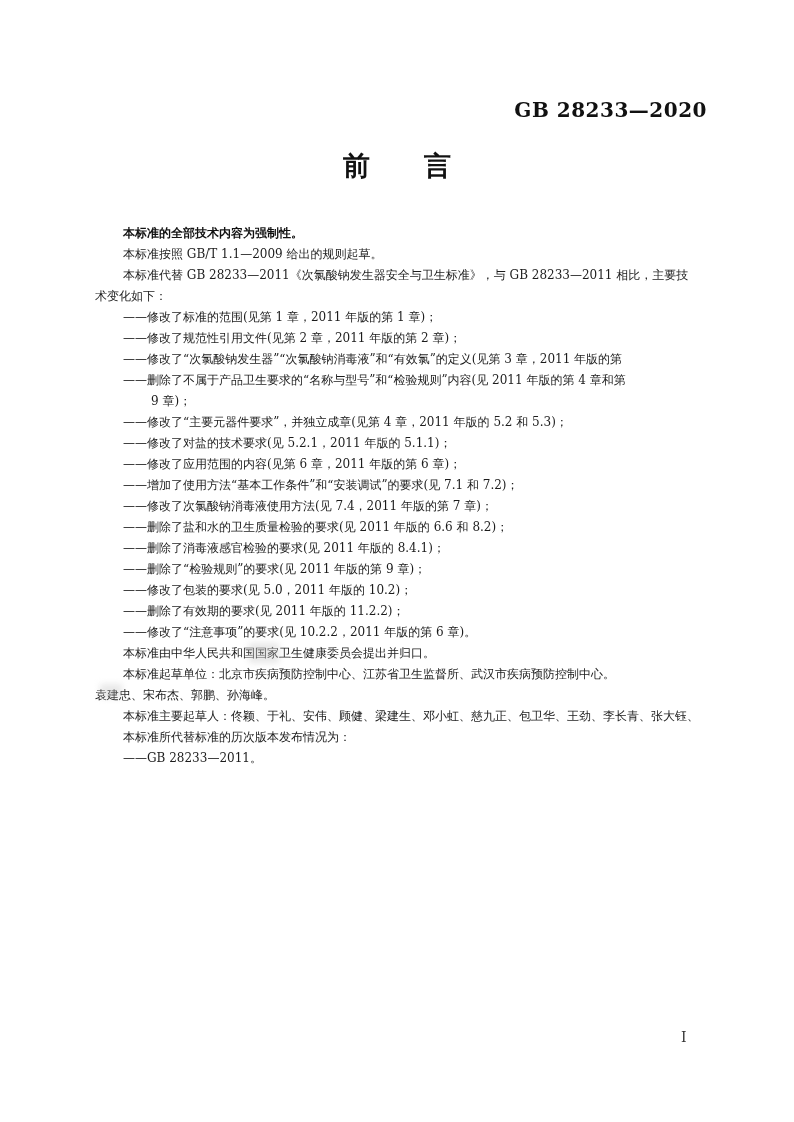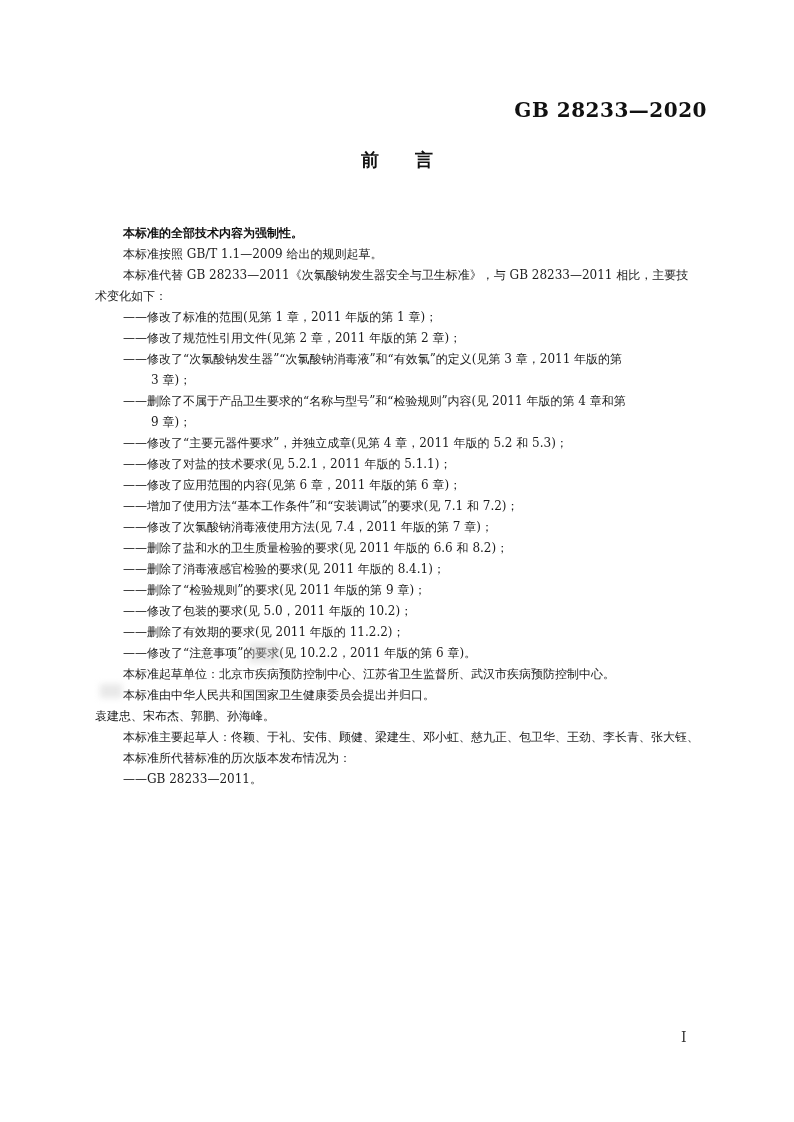--- a/index.html
+++ b/index.html
@@ -22,21 +22,21 @@
     letter-spacing: 0.5px;
     color: #111;
     font-family: "DejaVu Serif", "Liberation Serif", serif;
   }
   .doc-title {
     position: absolute;
     top: 148px;
     left: 0;
     width: 100%;
     text-align: center;
-    font-size: 18px;
+    font-size: 27px;
     font-weight: 700;
     color: #111;
     font-family: "DejaVu Sans", "Liberation Sans", sans-serif;
   }
   .doc-body {
     position: absolute;
     top: 223px;
     left: 95px;
     width: 625px;
   }
@@ -83,36 +83,35 @@
   <h1 class="doc-title">前　　言</h1>
 
   <div class="doc-body" id="doc-body">
       <div class="line k-lead-bold">本标准的全部技术内容为强制性。</div>
       <div class="line k-para">本标准按照 GB/T 1.1—2009 给出的规则起草。</div>
       <div class="line k-para">本标准代替 GB 28233—2011《次氯酸钠发生器安全与卫生标准》，与 GB 28233—2011 相比，主要技</div>
       <div class="line k-cont">术变化如下：</div>
       <div class="line k-item">——修改了标准的范围(见第 1 章，2011 年版的第 1 章)；</div>
       <div class="line k-item">——修改了规范性引用文件(见第 2 章，2011 年版的第 2 章)；</div>
       <div class="line k-item">——修改了“次氯酸钠发生器”“次氯酸钠消毒液”和“有效氯”的定义(见第 3 章，2011 年版的第</div>
-      <div class="line k-item-cont">3 章)；</div>
       <div class="line k-item">——删除了不属于产品卫生要求的“名称与型号”和“检验规则”内容(见 2011 年版的第 4 章和第</div>
       <div class="line k-item-cont">9 章)；</div>
       <div class="line k-item">——修改了“主要元器件要求”，并独立成章(见第 4 章，2011 年版的 5.2 和 5.3)；</div>
       <div class="line k-item">——修改了对盐的技术要求(见 5.2.1，2011 年版的 5.1.1)；</div>
       <div class="line k-item">——修改了应用范围的内容(见第 6 章，2011 年版的第 6 章)；</div>
       <div class="line k-item">——增加了使用方法“基本工作条件”和“安装调试”的要求(见 7.1 和 7.2)；</div>
       <div class="line k-item">——修改了次氯酸钠消毒液使用方法(见 7.4，2011 年版的第 7 章)；</div>
       <div class="line k-item">——删除了盐和水的卫生质量检验的要求(见 2011 年版的 6.6 和 8.2)；</div>
       <div class="line k-item">——删除了消毒液感官检验的要求(见 2011 年版的 8.4.1)；</div>
       <div class="line k-item">——删除了“检验规则”的要求(见 2011 年版的第 9 章)；</div>
       <div class="line k-item">——修改了包装的要求(见 5.0，2011 年版的 10.2)；</div>
       <div class="line k-item">——删除了有效期的要求(见 2011 年版的 11.2.2)；</div>
       <div class="line k-item">——修改了“注意事项”的要求(见 10.2.2，2011 年版的第 6 章)。</div>
+      <div class="line k-para">本标准由中华人民共和国国家卫生健康委员会提出并归口。</div>
       <div class="line k-para">本标准起草单位：北京市疾病预防控制中心、江苏省卫生监督所、武汉市疾病预防控制中心。</div>
-      <div class="line k-para">本标准由中华人民共和国国家卫生健康委员会提出并归口。</div>
       <div class="line k-cont">袁建忠、宋布杰、郭鹏、孙海峰。</div>
       <div class="line k-para">本标准主要起草人：佟颖、于礼、安伟、顾健、梁建生、邓小虹、慈九正、包卫华、王劲、李长青、张大钰、</div>
       <div class="line k-para">本标准所代替标准的历次版本发布情况为：</div>
       <div class="line k-item">——GB 28233—2011。</div>
     </div>
 
   <div class="artifact a1"></div>
   <div class="artifact a2"></div>
 
   <div class="page-number">I</div>

